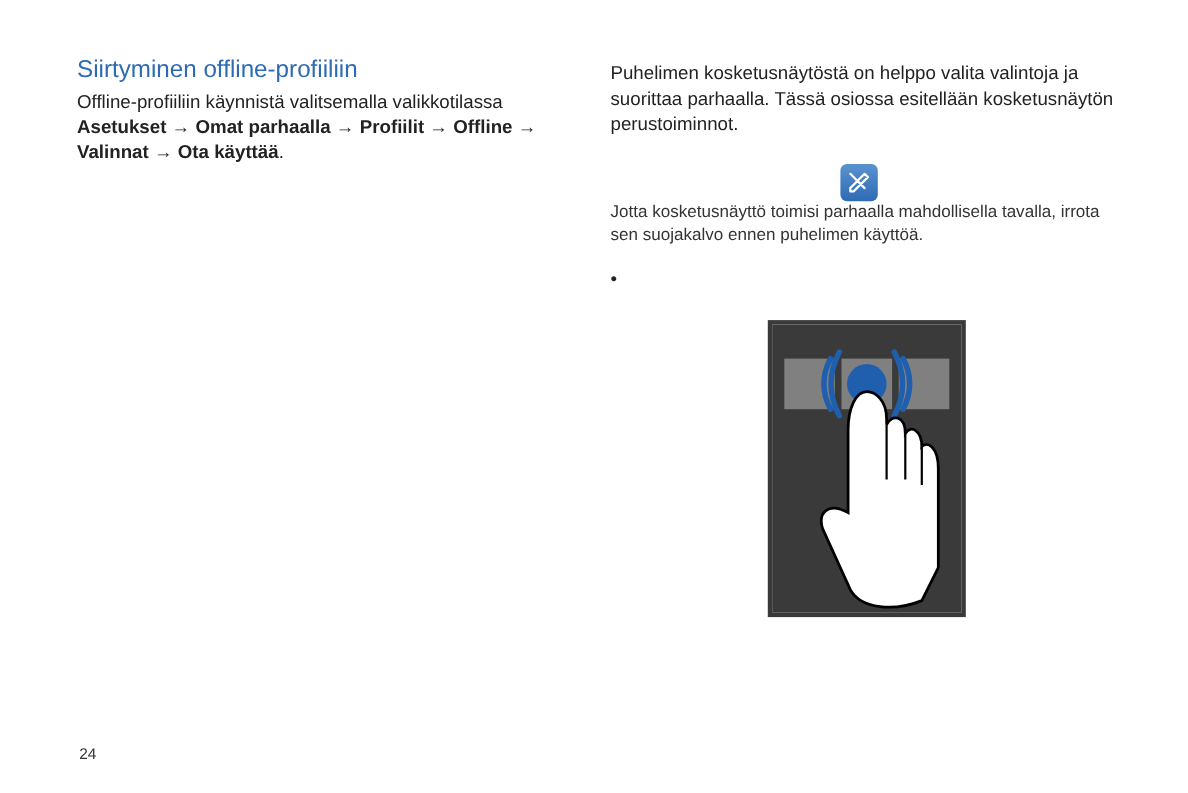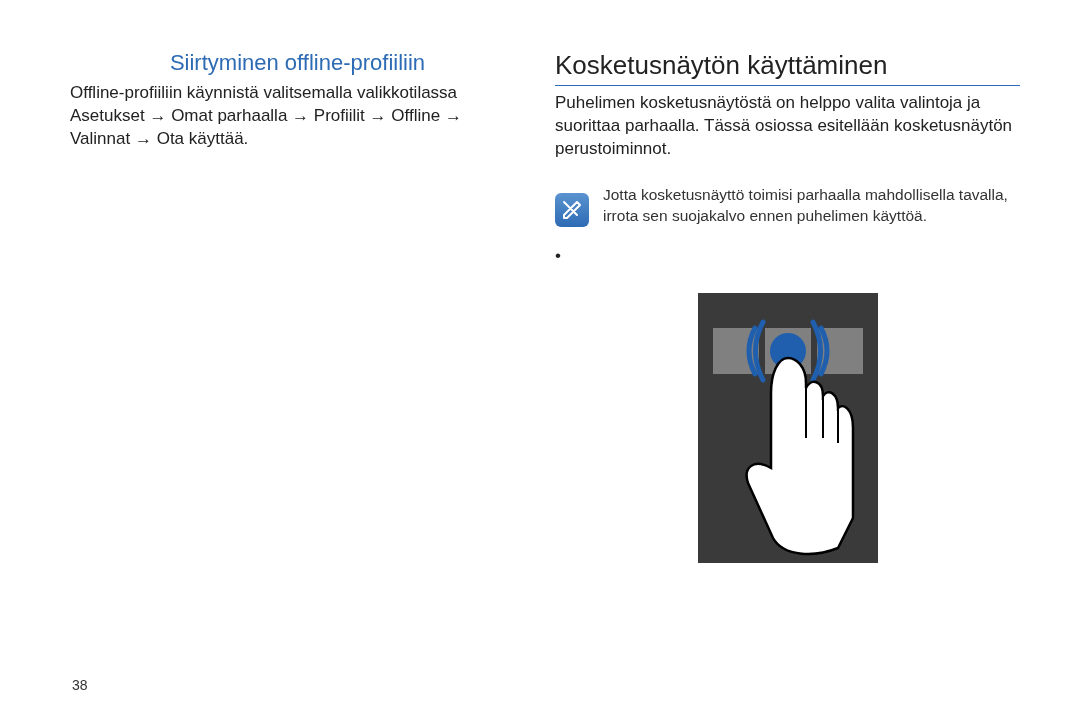--- a/index.html
+++ b/index.html
@@ -26,48 +26,48 @@
   }
   .col.right {
     padding-left: 0px;
     padding-right: 20px;
   }
   .subheading {
     color: #2d6bb4;
     font-size: 22px;
     margin: 0 0 6px 0;
     font-weight: normal;
-    text-align: center;
   }
   .main-heading {
     color: #222;
     font-size: 26px;
     margin: 0 0 2px 0;
     font-weight: normal;
     padding-bottom: 4px;
     border-bottom: 1px solid #2d6bb4;
     display: block;
     width: 100%;
   }
   .body {
     font-size: 17px;
     line-height: 1.35;
     margin: 6px 0 14px 0;
   }
   .strong {
-    font-weight: normal;
+    font-weight: bold;
     margin-top: 16px;
   }
   .arrow {
     font-weight: normal;
   }
   .note-block {
     display: flex;
-    align-items: flex-end;
+    align-items: center;
     margin-top: 24px;
+    flex-direction: column;
   }
   .note-icon {
     flex: 0 0 auto;
     width: 34px;
     height: 34px;
     border-radius: 6px;
     background: linear-gradient(#5a93cf, #2d6bb4);
     display: flex;
     align-items: center;
     justify-content: center;
@@ -121,21 +121,20 @@
       <span class="strong">Offline</span>
       <span class="arrow">→</span>
       <span class="strong">Valinnat</span>
       <span class="arrow">→</span>
       <span class="strong">Ota käyttää</span>.
     </p>
 
   </div>
 
   <div class="col right">
-    <h1 class="main-heading">Kosketusnäytön käyttäminen</h1>
 
     <p class="body">Puhelimen kosketusnäytöstä on helppo valita valintoja ja suorittaa parhaalla. Tässä osiossa esitellään kosketusnäytön perustoiminnot.</p>
 
     <div class="note-block">
       <div class="note-icon">
         <svg width="22" height="22" viewBox="0 0 22 22">
           <path d="M3 3 L16 16 M16 3 L19 6 L6 19 L3 19 L3 16 Z" fill="none" stroke="#fff" stroke-width="2" stroke-linejoin="round" stroke-linecap="round"></path>
         </svg>
       </div>
       <div class="note-text">Jotta kosketusnäyttö toimisi parhaalla mahdollisella tavalla, irrota sen suojakalvo ennen puhelimen käyttöä.</div>
@@ -180,13 +179,13 @@
 
         <line x1="113" y1="100" x2="113" y2="150" stroke="#000" stroke-width="2"></line>
         <line x1="130" y1="108" x2="130" y2="150" stroke="#000" stroke-width="2"></line>
         <line x1="145" y1="120" x2="145" y2="155" stroke="#000" stroke-width="2"></line>
       </svg>
     </div>
   </div>
 
 </div>
 
-<div class="pagenum">38</div>
+<div class="pagenum">24</div>
 
 </body></html>

